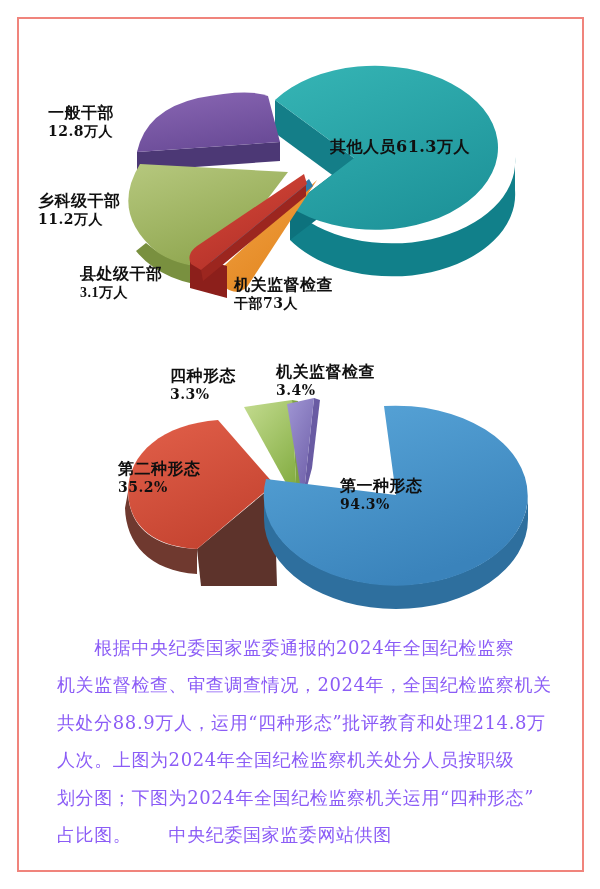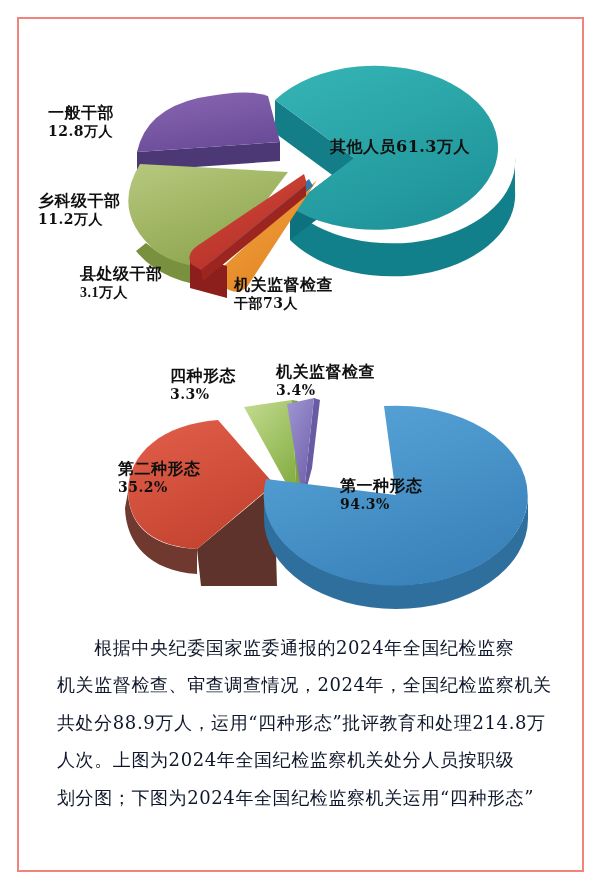--- a/index.html
+++ b/index.html
@@ -4,21 +4,21 @@
 <style>
   html,body{margin:0;padding:0;background:#ffffff;}
   #page{position:relative;width:600px;height:889px;background:#ffffff;overflow:hidden;
         font-family:"DejaVu Serif","Liberation Serif",serif;}
   #frame{position:absolute;left:17px;top:17px;width:563px;height:851px;
          border:2px solid #f0847c;pointer-events:none;}
   #charts-svg{position:absolute;left:0;top:0;}
   .chart-label{position:absolute;text-align:left;font-weight:bold;color:#101010;
                font-size:16px;line-height:19px;letter-spacing:0.5px;}
   .chart-label .v{font-size:14px;}
-  #caption{position:absolute;left:57px;top:629px;width:470px;color:#0f172a;}
+  #caption{position:absolute;left:57px;top:629px;width:470px;color:#8b5cf6;}
   .cap-line{font-size:18px;line-height:37.4px;white-space:nowrap;letter-spacing:0.6px;}
 </style>
 </head>
 <body>
 
 <div id="page">
 
   <svg id="charts-svg" width="600" height="889" viewBox="0 0 600 889">
     <defs>
       <linearGradient id="tealG" x1="0" y1="0" x2="0.6" y2="1">
@@ -147,16 +147,17 @@
     <div>第一种形态</div>
     <div class="v">94.3%</div>
   </div>
 
   <div id="caption">
     <div class="cap-line">　　根据中央纪委国家监委通报的2024年全国纪检监察</div>
     <div class="cap-line">机关监督检查、审查调查情况，2024年，全国纪检监察机关</div>
     <div class="cap-line">共处分88.9万人，运用“四种形态”批评教育和处理214.8万</div>
     <div class="cap-line">人次。上图为2024年全国纪检监察机关处分人员按职级</div>
     <div class="cap-line">划分图；下图为2024年全国纪检监察机关运用“四种形态”</div>
+    <div class="cap-line">占比图。　　中央纪委国家监委网站供图</div>
   </div>
 
   <div id="frame"></div>
 </div>
 
 </body></html>

